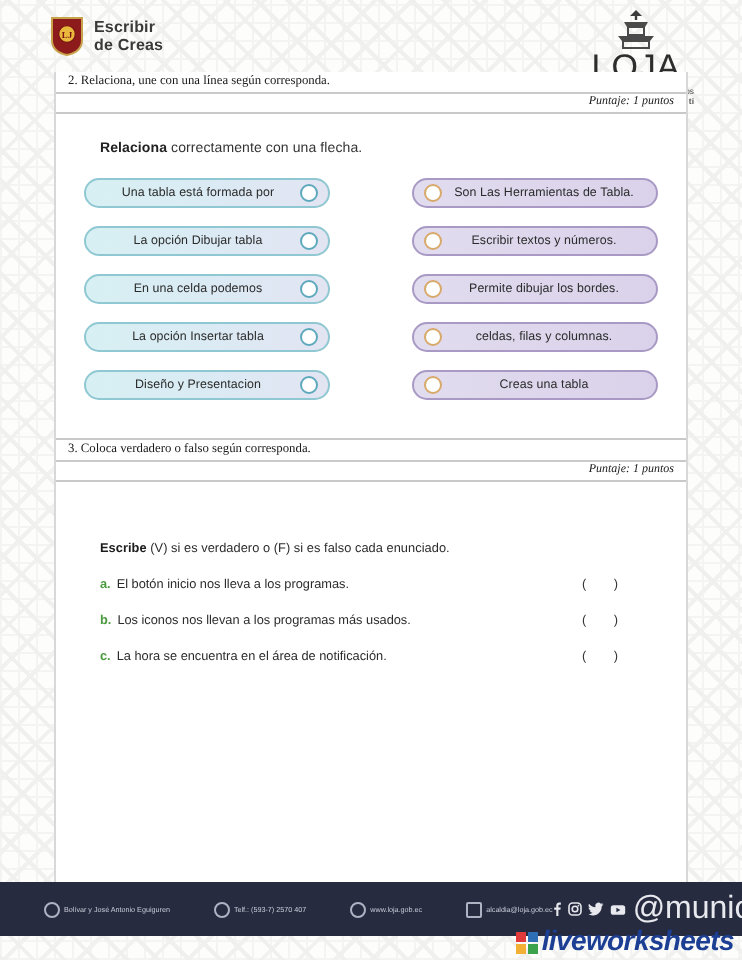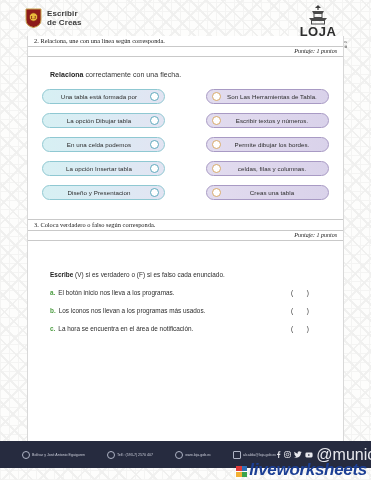--- a/index.html
+++ b/index.html
@@ -63,22 +63,22 @@
   .brand-text span { display: block; }
 
   .loja-logo {
     position: absolute;
     right: 22px;
     top: 4px;
     width: 62px;
     text-align: center;
   }
   .loja-word {
-    font-size: 13px;
-    font-weight: bold;
+    font-size: 17px;
+    font-weight: normal;
     letter-spacing: .5px;
     color: #2d2d2d;
     line-height: 1;
     margin-top: -1px;
   }
   .loja-tag {
     font-size: 4.2px;
     color: #555;
     line-height: 1.25;
     text-align: right;
@@ -272,21 +272,21 @@
   .wm-logo {
     width: 11px;
     height: 11px;
     display: grid;
     grid-template-columns: 1fr 1fr;
     grid-template-rows: 1fr 1fr;
     gap: .5px;
   }
   .wm-logo i { display: block; }
   .wm-text {
-    font-size: 17px;
+    font-size: 14px;
     font-weight: bold;
     font-style: italic;
     color: #1c3f94;
     letter-spacing: -0.3px;
     line-height: .9;
   }
 </style>
 </head>
 <body>
 

